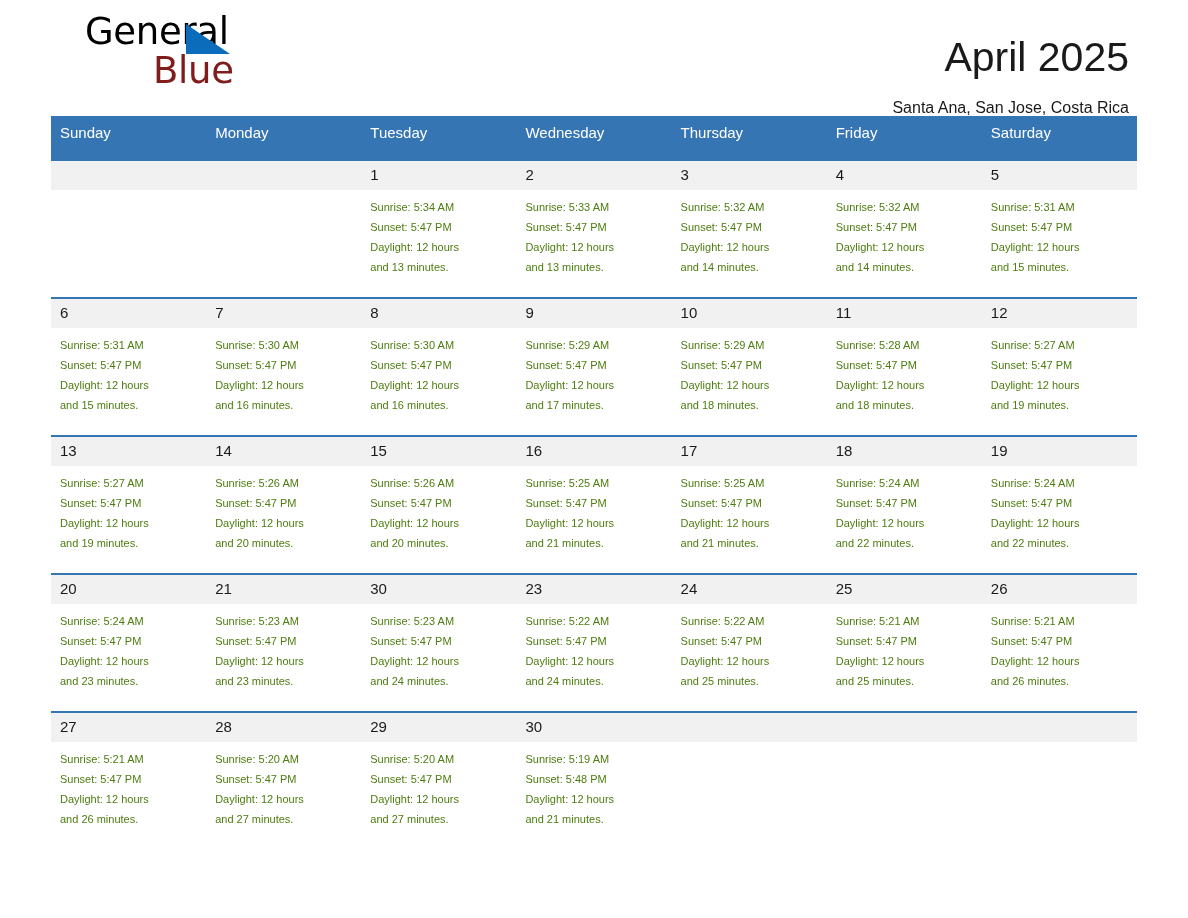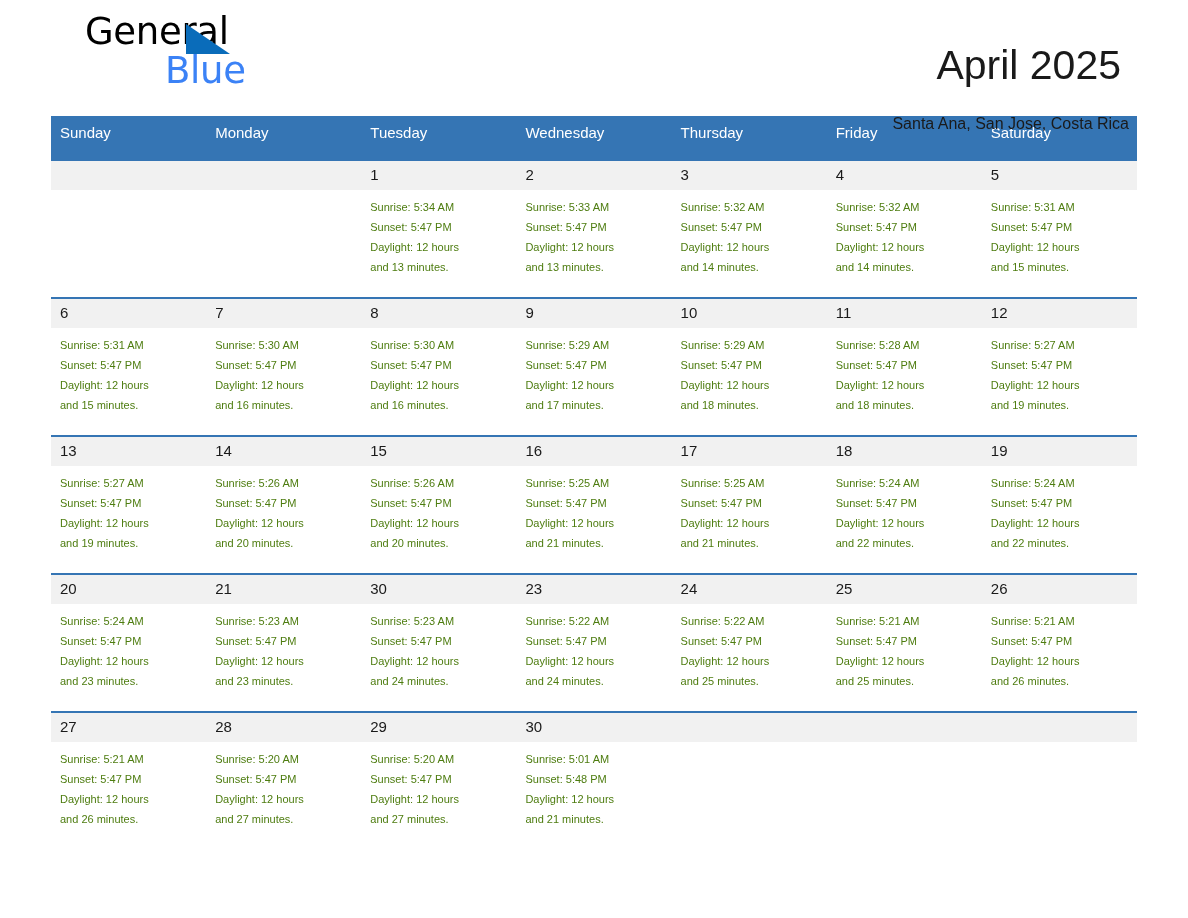--- a/index.html
+++ b/index.html
@@ -49,41 +49,41 @@
     position: absolute;
     left: 101px;
     top: 12px;
     width: 0;
     height: 0;
     border-left: 44px solid #0a6cba;
     border-top: 30px solid transparent;
   }
   .logo-blue {
     position: absolute;
-    left: 80px;
+    left: 68px;
     top: 39px;
     font-size: 37px;
     line-height: 40px;
     letter-spacing: -0.3px;
-    color: #3b82f6;
+    color: #7f1d1d;
     font-family: "DejaVu Sans", sans-serif;
   }
   .title-block {
     position: absolute;
     right: 8px;
     top: 0;
     text-align: right;
   }
   .cal-title {
     font-size: 41px;
     line-height: 52px;
     color: #1a1a1a;
     padding-top: 31px;
     font-weight: normal;
-    margin: 8px;
+    margin: 0;
   }
   .cal-subtitle {
     font-size: 16px;
     line-height: 30px;
     color: #1a1a1a;
     padding-top: 10px;
     margin: 0;
     font-weight: normal;
   }
 
@@ -446,21 +446,21 @@
             <div class="daybody">
               <div>Sunrise: 5:20 AM</div>
               <div>Sunset: 5:47 PM</div>
               <div>Daylight: 12 hours</div>
               <div>and 27 minutes.</div>
             </div>
           </td>
           <td>
             <div class="daynum">30</div>
             <div class="daybody">
-              <div>Sunrise: 5:01 AM</div>
+              <div>Sunrise: 5:19 AM</div>
               <div>Sunset: 5:48 PM</div>
               <div>Daylight: 12 hours</div>
               <div>and 21 minutes.</div>
             </div>
           </td>
           <td class="empty">
             <div class="daynum"></div>
             <div class="daybody">
               <div></div>
               <div></div>

